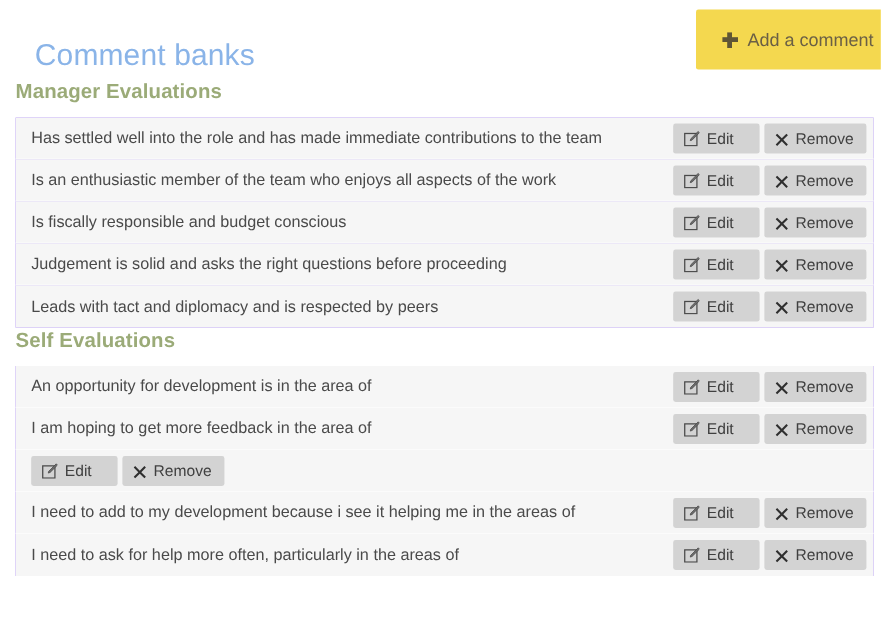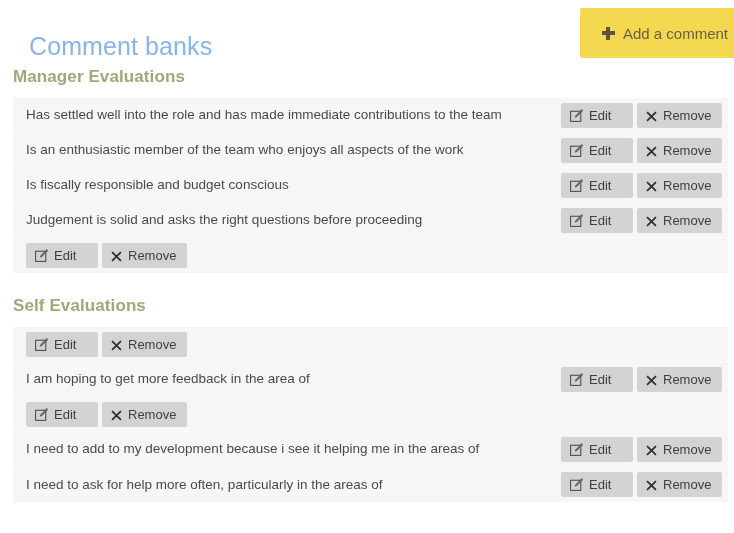--- a/index.html
+++ b/index.html
@@ -154,21 +154,21 @@
     height: 13px;
     flex: 0 0 auto;
   }
   .remove-icon {
     display: inline-block;
     width: 11px;
     height: 11px;
     flex: 0 0 auto;
   }
 
-  .section-block-2 { margin-top: 22px; }
+  .section-block-2 { }
 </style>
 </head>
 <body>
 
 <div class="page">
 
   <div class="page-header">
     <h1 class="page-title">Comment banks</h1>
 
     <button class="add-comment-button">
@@ -247,20 +247,21 @@
               </button>
               <button class="btn btn-remove">
                 <span class="remove-icon"><svg viewBox="0 0 16 16" width="11" height="11" aria-hidden="true">
                     <path d="M2.4 0.6 L8 6.2 L13.6 0.6 L15.4 2.4 L9.8 8 L15.4 13.6 L13.6 15.4 L8 9.8 L2.4 15.4 L0.6 13.6 L6.2 8 L0.6 2.4 Z" fill="#2f2f2f"></path>
                   </svg></span>
                 <span>Remove</span>
               </button>
             </div>
           </div>
           <div class="comment-row">
+            <div class="comment-text">Leads with tact and diplomacy and is respected by peers</div>
             <div class="row-actions">
               <button class="btn btn-edit">
                 <span class="edit-icon"><svg viewBox="0 0 16 16" width="13" height="13" aria-hidden="true">
                     <rect x="0.75" y="2.75" width="12.5" height="12.5" fill="none" stroke="#4a4a4a" stroke-width="1.3"></rect>
                     <path d="M14.6 0.6 L15.9 1.9 L8.3 9.5 L6.4 10.1 L7.0 8.2 Z" fill="#6d6d6d" stroke="#4a4a4a" stroke-width="0.8" stroke-linejoin="round"></path>
                   </svg></span>
                 <span>Edit</span>
               </button>
               <button class="btn btn-remove">
                 <span class="remove-icon"><svg viewBox="0 0 16 16" width="11" height="11" aria-hidden="true">
@@ -269,20 +270,21 @@
                 <span>Remove</span>
               </button>
             </div>
           </div>
         </div>
       </div>
       <div class="section-block section-block-2">
         <h2 class="section-heading">Self Evaluations</h2>
         <div class="comment-table">
           <div class="comment-row">
+            <div class="comment-text">An opportunity for development is in the area of</div>
             <div class="row-actions">
               <button class="btn btn-edit">
                 <span class="edit-icon"><svg viewBox="0 0 16 16" width="13" height="13" aria-hidden="true">
                     <rect x="0.75" y="2.75" width="12.5" height="12.5" fill="none" stroke="#4a4a4a" stroke-width="1.3"></rect>
                     <path d="M14.6 0.6 L15.9 1.9 L8.3 9.5 L6.4 10.1 L7.0 8.2 Z" fill="#6d6d6d" stroke="#4a4a4a" stroke-width="0.8" stroke-linejoin="round"></path>
                   </svg></span>
                 <span>Edit</span>
               </button>
               <button class="btn btn-remove">
                 <span class="remove-icon"><svg viewBox="0 0 16 16" width="11" height="11" aria-hidden="true">

